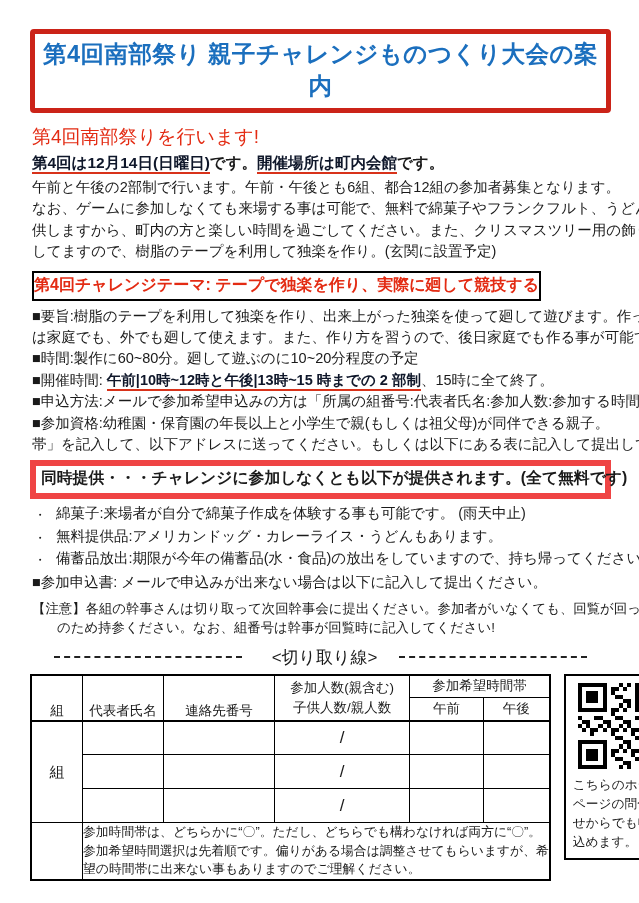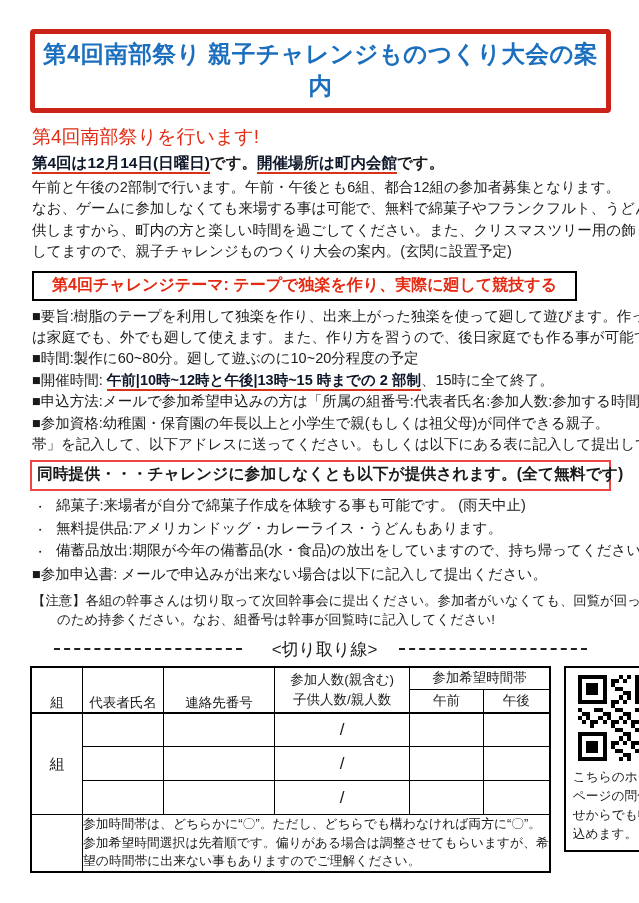--- a/index.html
+++ b/index.html
@@ -21,27 +21,27 @@
 
   .date-line{font-size:15.5px;font-weight:bold;margin:0 0 3px 2px;}
   .red{color:#0f172a;}
   .u-red{border-bottom:2.5px solid #d8321a;padding-bottom:1px;}
 
   .para{font-size:14.5px;line-height:21.4px;margin-left:2px;}
   .pline{white-space:nowrap;}
 
   .theme-box{
     display:inline-block;border:2px solid #000;margin:8px 0 5px 2px;
-    padding:2px 18px 3px;color:#e32b13;font-weight:bold;font-size:16px;white-space:nowrap;
+    padding:2px 0 3px;color:#e32b13;font-weight:bold;font-size:16px;white-space:nowrap;
   }
   .bold{font-weight:bold;}
   a.email{color:#2b74bd;text-decoration:underline;cursor:pointer;}
 
   .offer-box{
-    border:2px solid #ef4444;margin:5px 0 4px 0;padding:2px 5px 4px;
+    border:6px solid #ef4444;margin:5px 0 4px 0;padding:2px 5px 4px;
     font-weight:bold;font-size:15.8px;white-space:nowrap;
   }
   .bullets{margin:3px 0 0 4px;font-size:14.5px;line-height:20.3px;}
   .bullet-row{display:flex;}
   .bullet-mark{width:22px;flex:none;font-size:12px;padding-top:2px;}
   .apply-line{font-size:14.5px;margin:3px 0 0 2px;white-space:nowrap;}
 
   .notice{font-size:13.4px;line-height:18.8px;margin:8px 0 0 2px;}
   .notice .ind{padding-left:25px;}
 
@@ -83,21 +83,21 @@
   </div>
 
   <div class="intro-heading">第4回南部祭りを行います!</div>
 
   <div class="date-line"><span class="red u-red">第4回は12月14日(日曜日)</span><span>です。</span><span class="red u-red">開催場所は町内会館</span><span>です。</span></div>
 
   <div class="para">
     <div class="pline">午前と午後の2部制で行います。午前・午後とも6組、都合12組の参加者募集となります。</div>
     <div class="pline">なお、ゲームに参加しなくても来場する事は可能で、無料で綿菓子やフランクフルト、うどんを提</div>
     <div class="pline">供しますから、町内の方と楽しい時間を過ごしてください。また、クリスマスツリー用の飾りを用意</div>
-    <div class="pline">してますので、親子チャレンジものつくり大会の案内。(玄関に設置予定)</div>
+    <div class="pline">してますので、樹脂のテープを利用して独楽を作り。(玄関に設置予定)</div>
   </div>
 
   <div class="theme-box">
     <span>第4回チャレンジテーマ: テープで独楽を作り、実際に廻して競技する</span>
   </div>
 
   <div class="para">
     <div class="pline">■要旨:樹脂のテープを利用して独楽を作り、出来上がった独楽を使って廻して遊びます。作った独楽</div>
     <div class="pline">は家庭でも、外でも廻して使えます。また、作り方を習うので、後日家庭でも作る事が可能です。</div>
     <div class="pline">■時間:製作に60~80分。廻して遊ぶのに10~20分程度の予定</div>

